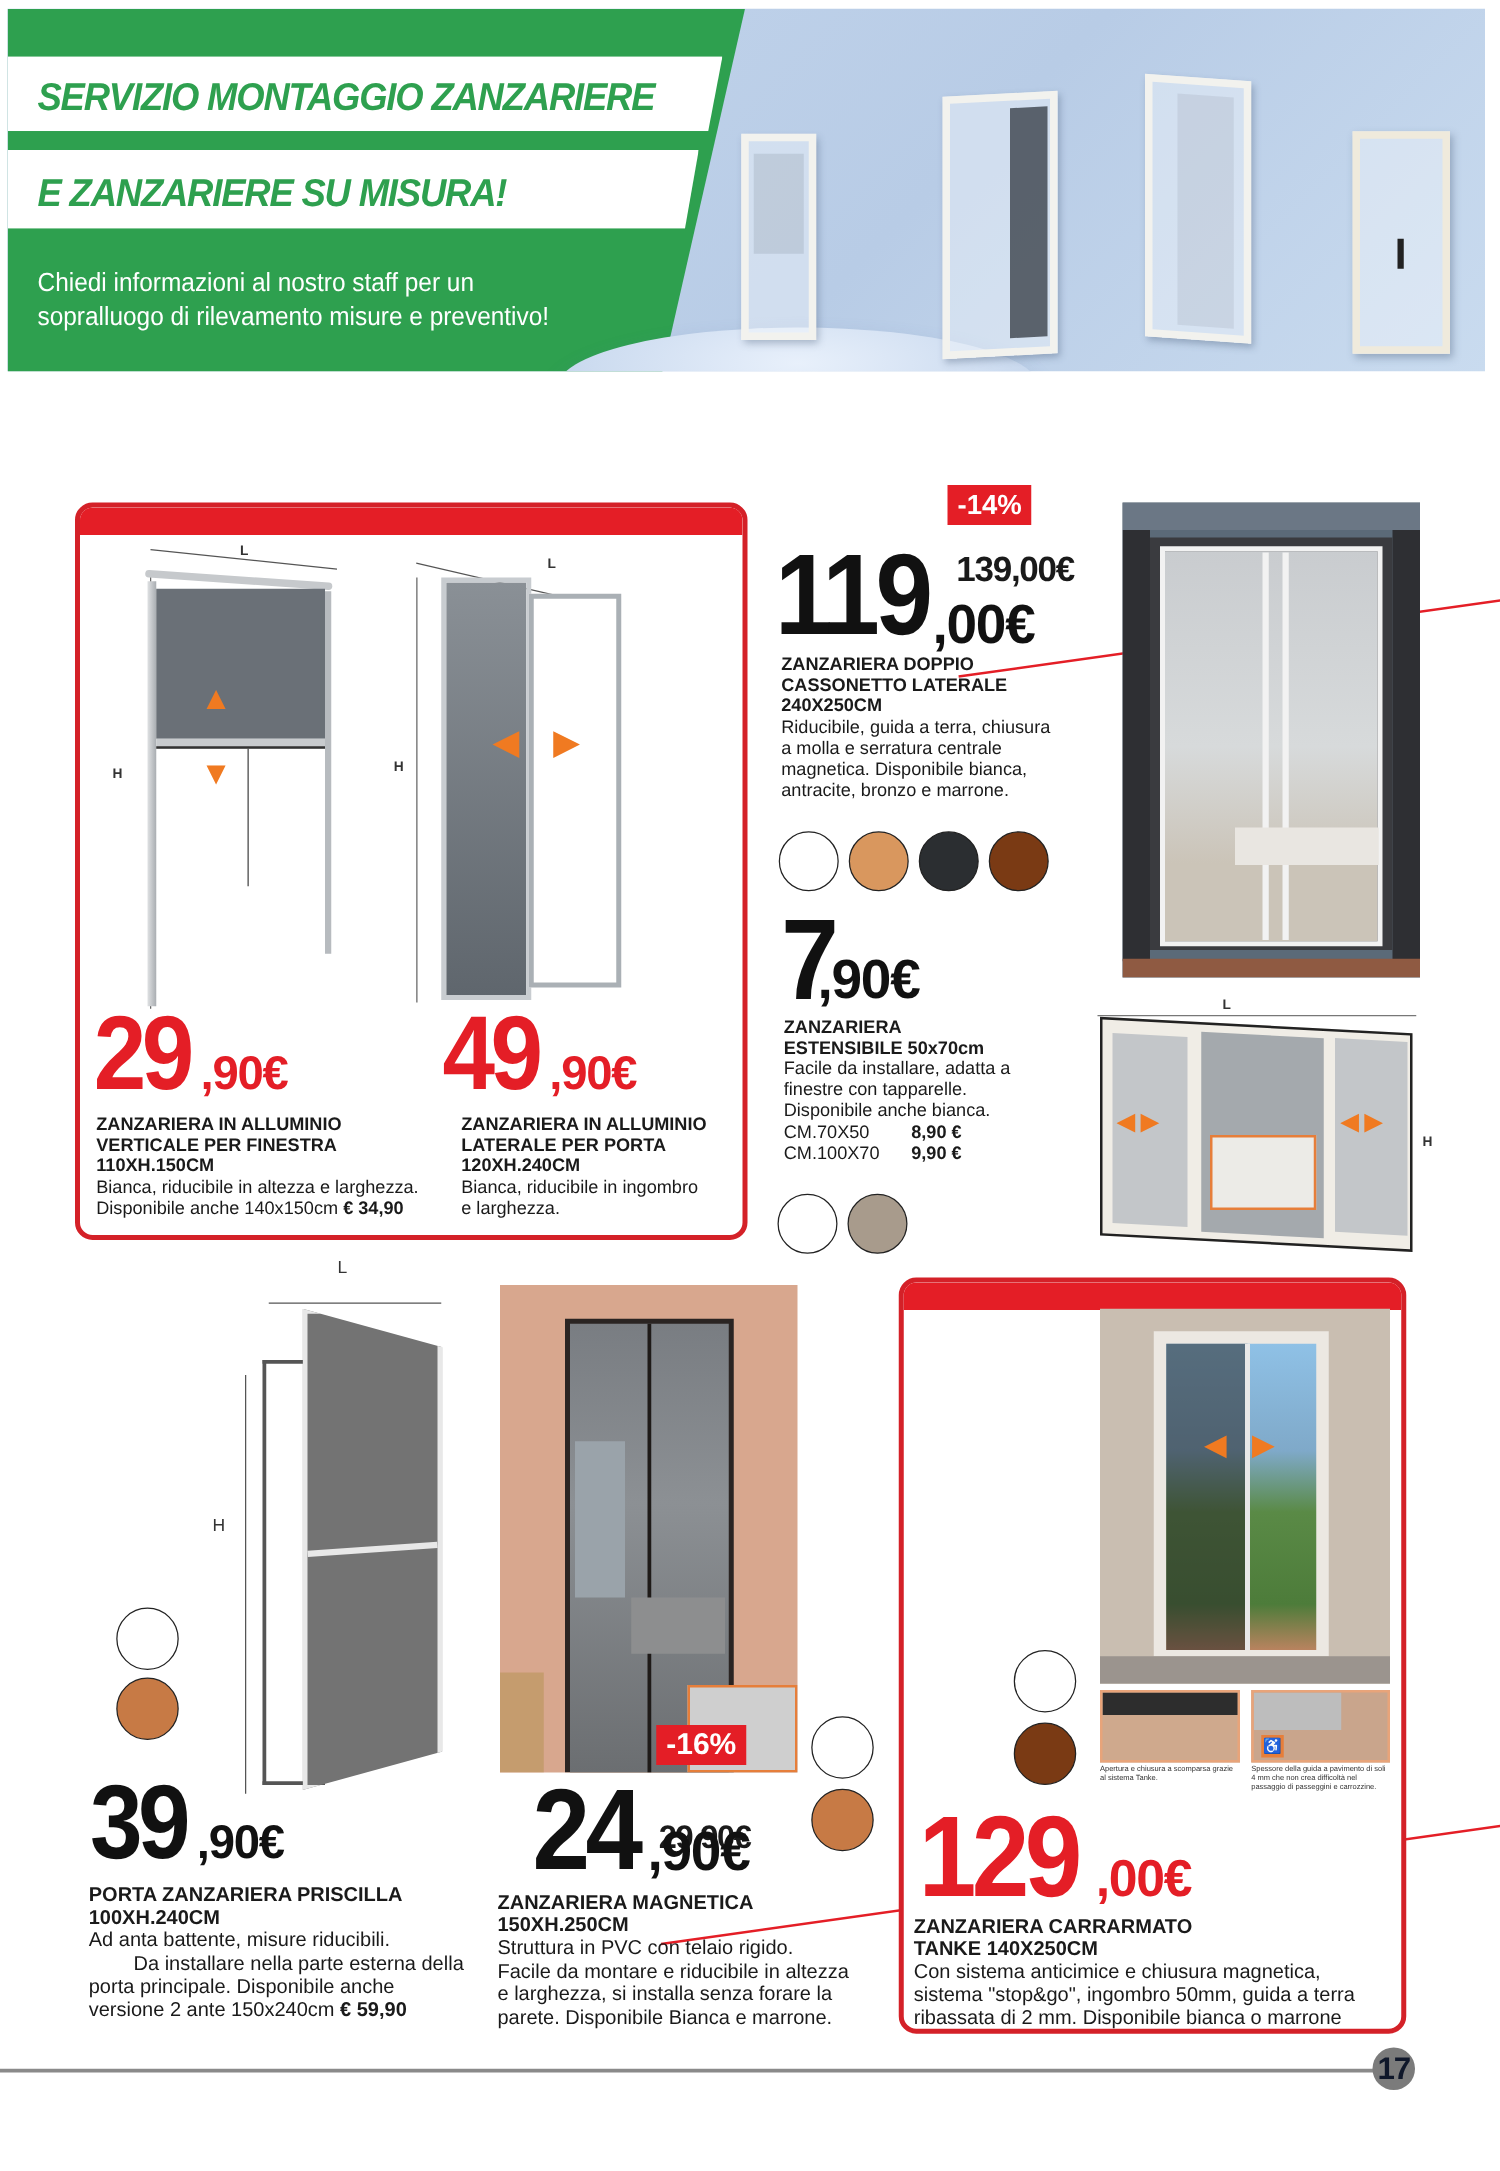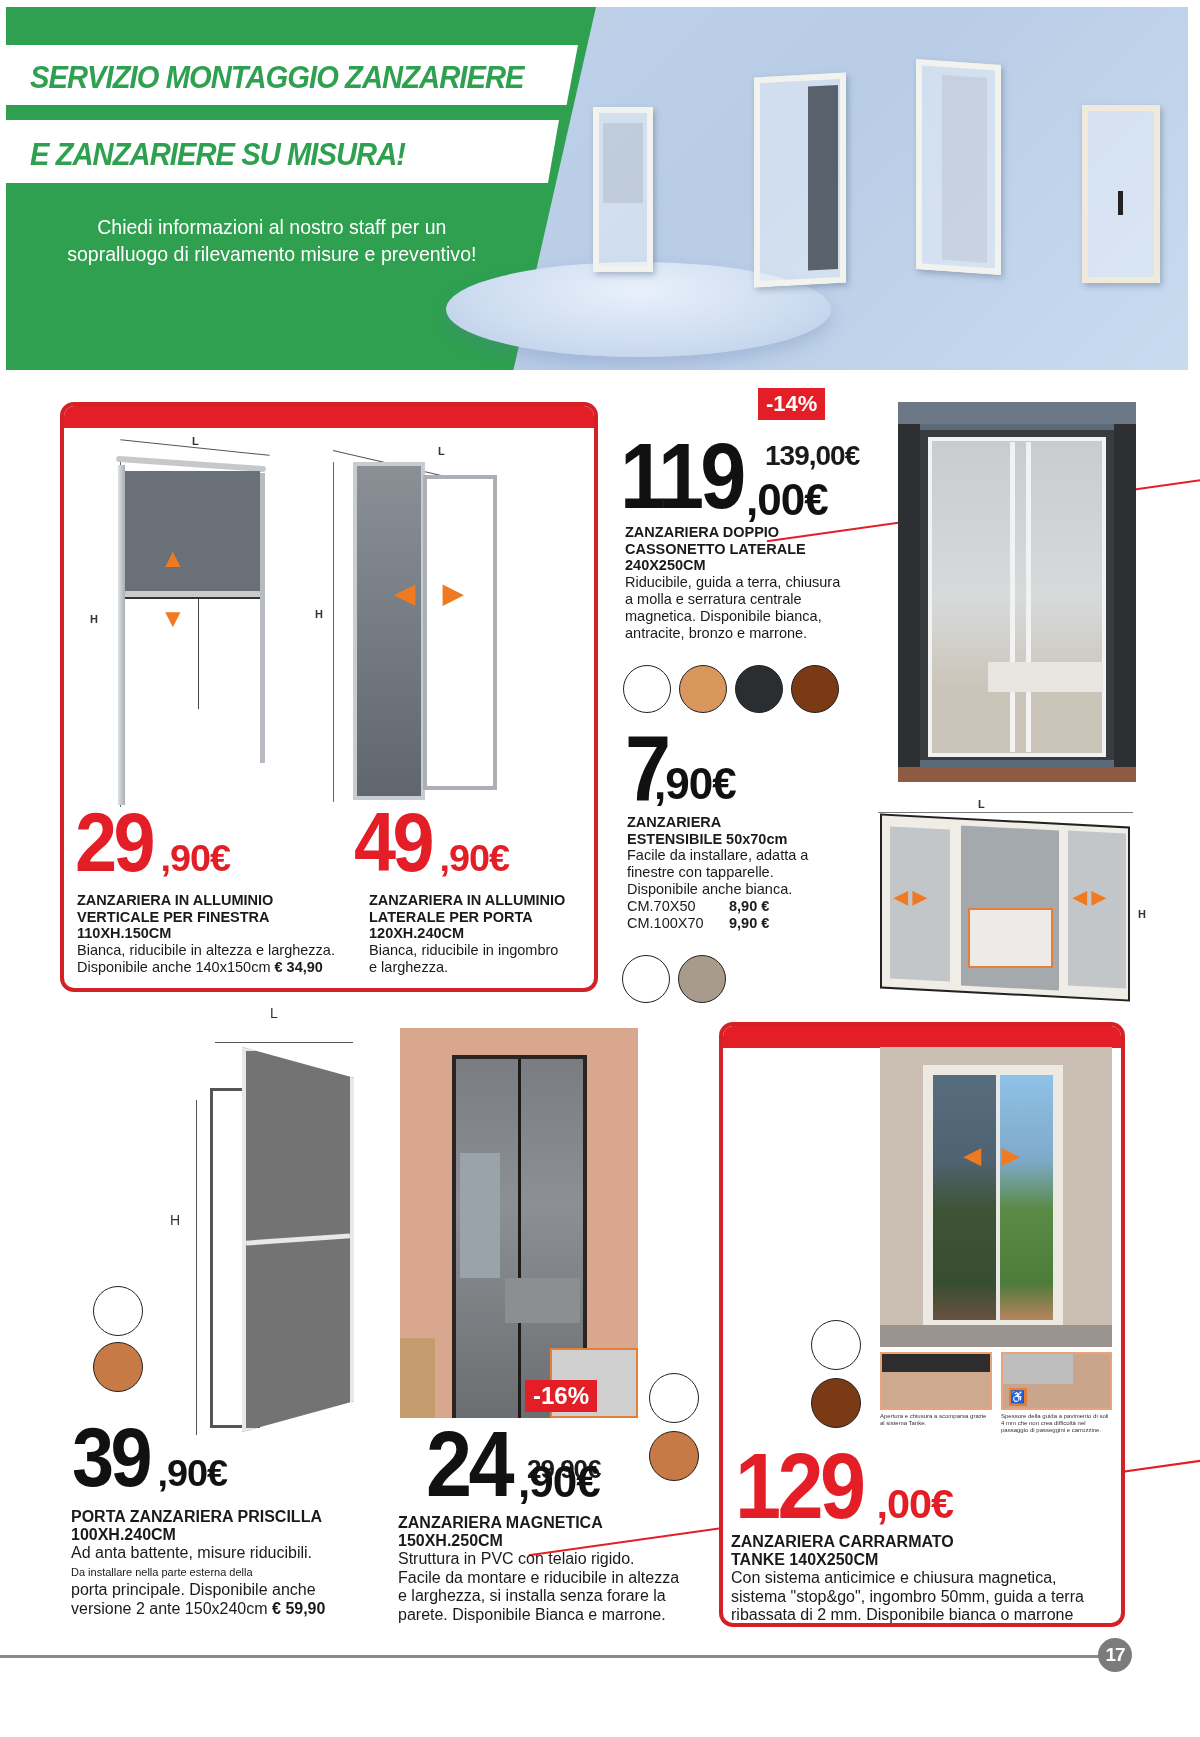--- a/index.html
+++ b/index.html
@@ -1,21 +1,21 @@
 <!DOCTYPE html>
 <html><head>
 <meta charset="utf-8">
 <style>
   * { box-sizing: border-box; margin: 0; padding: 0; }
   html, body { width: 1200px; height: 1737px; background: #ffffff; overflow: hidden; }
   body { position: relative; font-family: "Liberation Sans", sans-serif; color: #1a1a1a; }
   .abs { position: absolute; }
 
   
-  .banner { left: 6px; top: 7px; width: 1182px; height: 363px; background: linear-gradient(135deg,#c7d8ee 0%,#b8cce6 60%,#c9dbef 100%); overflow: hidden; text-align: center; }
+  .banner { left: 6px; top: 7px; width: 1182px; height: 290px; background: linear-gradient(135deg,#c7d8ee 0%,#b8cce6 60%,#c9dbef 100%); overflow: hidden; }
   .banner-green { left: 0; top: 0; width: 590px; height: 363px; background: #2ea04f; clip-path: polygon(0 0,100% 0,86% 100%,0 100%); }
   .banner-stripe { left: 0; background: #ffffff; }
   .banner-stripe.s1 { top: 38px; width: 572px; height: 60px; clip-path: polygon(0 0,100% 0,98% 100%,0 100%); }
   .banner-stripe.s2 { top: 113px; width: 553px; height: 63px; clip-path: polygon(0 0,100% 0,98% 100%,0 100%); }
   .banner-title { left: 24px; font-weight: 700; font-style: italic; color: #2ea04f; font-size: 31px; letter-spacing: -1px; transform: scaleX(0.94); transform-origin: left center; }
   .banner-title.t1 { top: 53px; }
   .banner-title.t2 { top: 130px; }
   .banner-sub { left: 24px; top: 206px; width: 520px; color: #ffffff; font-size: 21px; line-height: 27px; transform: scaleX(0.93); transform-origin: left top; }
 
   .pedestal { left: 440px; top: 255px; width: 385px; height: 95px; border-radius: 50%; background: radial-gradient(ellipse at 50% 30%, #e8f0fb 0%, #cddcf0 60%, #b7c9e3 100%); box-shadow: 0 8px 16px rgba(90,120,170,0.25); }
@@ -40,21 +40,21 @@
   .oldprice { font-weight: 700; font-size: 28px; color: #1a1a1a; position: relative; letter-spacing: -1px; }
   .oldprice::after { content: ""; position: absolute; left: -4px; right: -6px; top: 50%; height: 2px; background: #e41e26; transform: rotate(-8deg); }
 
   .swatch { width: 48px; height: 48px; border-radius: 50%; border: 1.5px solid #222; }
 
   .img { overflow: hidden; }
   .dimlabel { font-size: 11px; color: #333; font-weight: 700; }
   .arrow { color: #f07a21; font-size: 26px; font-weight: 700; line-height: 1; }
 
   .page-rule { left: 0; top: 1655px; width: 1105px; height: 3px; background: #8a8a8a; }
-  .page-num { left: 1098px; top: 1638px; width: 34px; height: 34px; border-radius: 50%; background: #7b7b7b; color: #ffffff; font-weight: 700; font-size: 19px; text-align: center; line-height: 34px; letter-spacing: -1px; }
+  .page-num { left: 1098px; top: 1638px; width: 34px; height: 34px; border-radius: 50%; background: #7b7b7b; color: #0f172a; font-weight: 700; font-size: 25px; text-align: center; line-height: 34px; letter-spacing: -1px; }
 </style>
 </head>
 <body>
 
 <div class="abs banner">
   <div class="abs banner-green"></div>
   <div class="abs banner-stripe s1"></div>
   <div class="abs banner-stripe s2"></div>
   <div class="abs banner-title t1">SERVIZIO MONTAGGIO ZANZARIERE</div>
   <div class="abs banner-title t2">E ZANZARIERE SU MISURA!</div>
@@ -214,21 +214,21 @@
   <div class="swatch" style="width:50px;height:50px;background:#ffffff;"></div>
   <div class="swatch" style="width:50px;height:50px;background:#c77a45;"></div>
 </div>
 <div class="abs price black" style="left:72px;top:1415px;font-size:84px;">
   <span class="big">39</span><span class="dec">,90€</span>
 </div>
 <div class="abs" style="left:71px;top:1508px;width:300px;">
   <div class="ptitle" style="font-size:16px;line-height:18px;">PORTA ZANZARIERA PRISCILLA</div>
   <div class="ptitle" style="font-size:16px;line-height:18px;">100XH.240CM</div>
   <div class="pdesc" style="font-size:16px;line-height:18.5px;">Ad anta battente, misure riducibili.</div>
-  <div class="pdesc" style="font-size:11px;line-height:18.5px;">Da installare nella parte esterna della</div>
+  <div class="pdesc" style="font-size:16px;line-height:18.5px;text-align:right;">Da installare nella parte esterna della</div>
   <div class="pdesc" style="font-size:16px;line-height:18.5px;">porta principale. Disponibile anche</div>
   <div class="pdesc" style="font-size:16px;line-height:18.5px;"><span>versione 2 ante 150x240cm</span> <b>€ 59,90</b></div>
 </div>
 
 <div class="abs img" style="left:400px;top:1028px;width:238px;height:390px;background:#d8a78e;">
   <div class="abs" style="left:52px;top:27px;width:135px;height:363px;background:#2a2422;"></div>
   <div class="abs" style="left:56px;top:31px;width:127px;height:359px;background:linear-gradient(180deg,#797d82 0%,#8c9094 40%,#6b6e71 100%);"></div>
   <div class="abs" style="left:118px;top:31px;width:3px;height:359px;background:#1e1a18;"></div>
   <div class="abs" style="left:60px;top:125px;width:40px;height:125px;background:#9aa3aa;"></div>
   <div class="abs" style="left:105px;top:250px;width:75px;height:45px;background:#8d8e8f;"></div>

